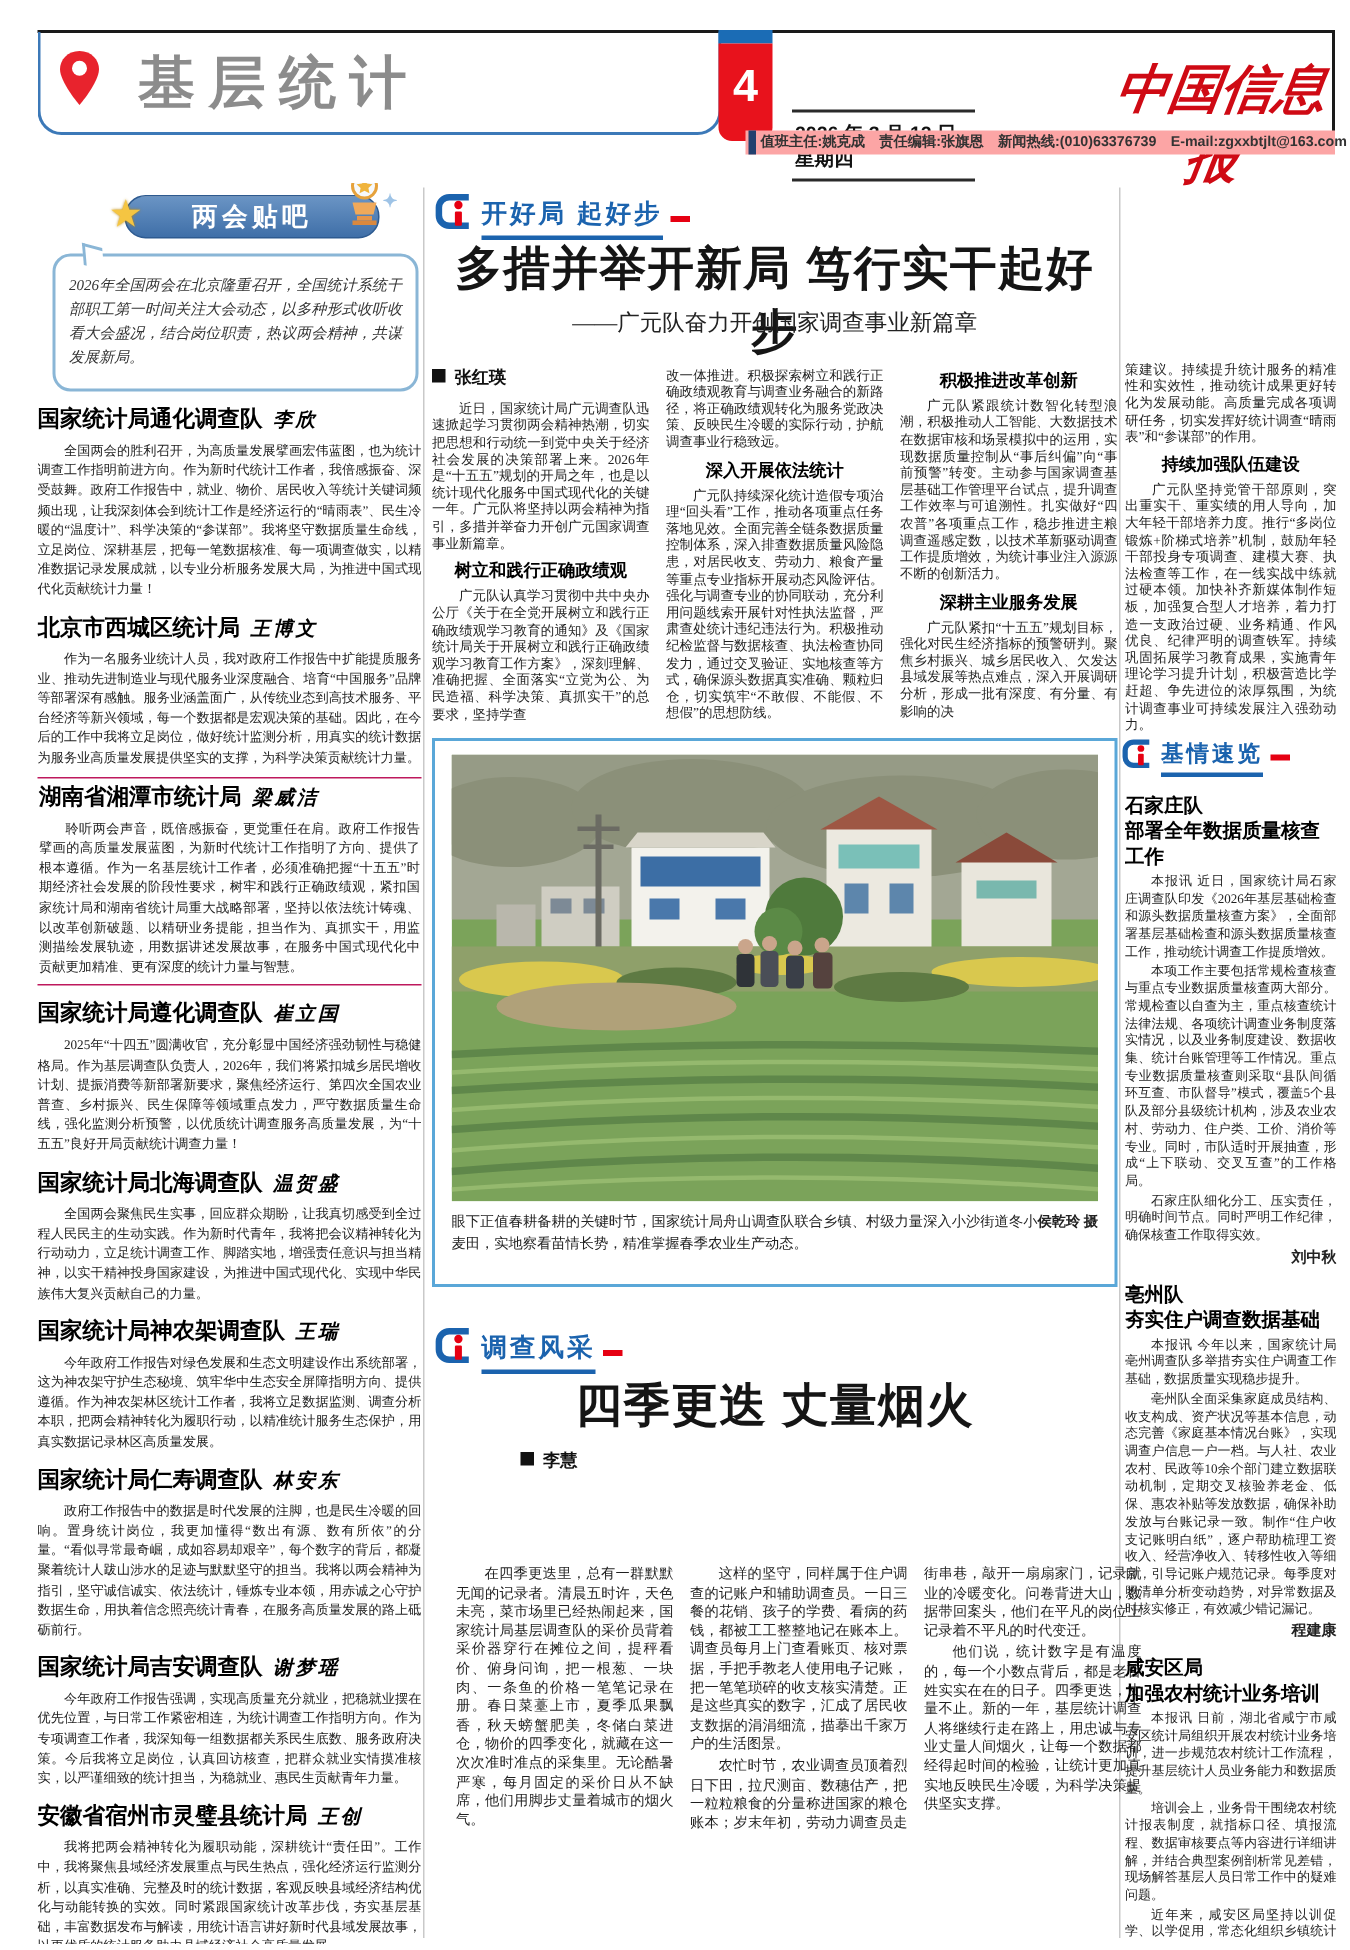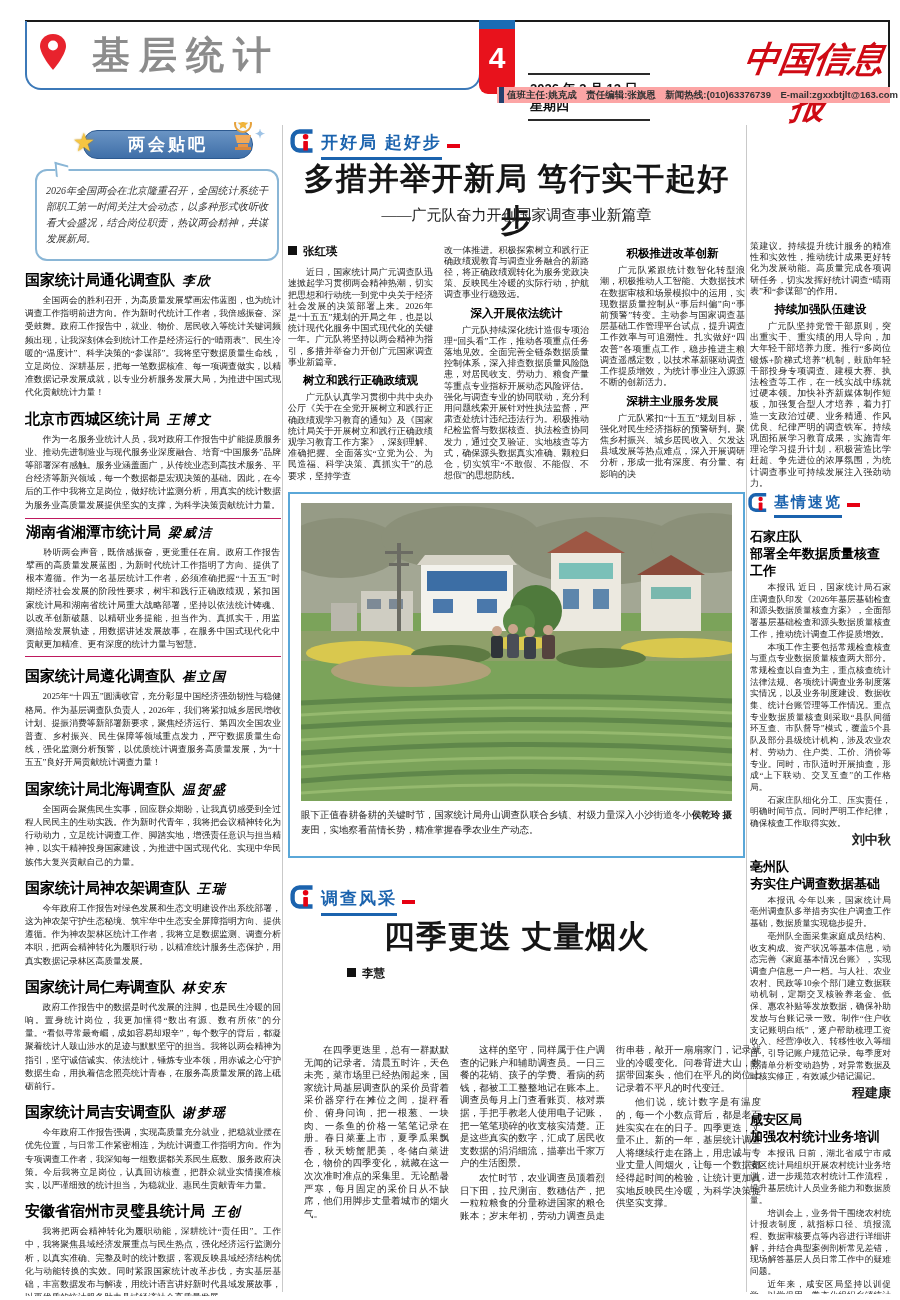--- a/index.html
+++ b/index.html
@@ -93,21 +93,21 @@
   
   .mcol{position:absolute;left:750px;top:241px;width:141px;height:250px;overflow:hidden;}
   .sb-kicker{position:absolute;left:748px;top:492px;}
   .sb-kicker .ktxt{font-size:15px;border-bottom-width:3px;}
   .sb-arts{position:absolute;left:750px;top:528px;width:141px;height:766px;overflow:hidden;}
   .sb-art{margin-bottom:9px;}
   .sb-art h4{margin:0 0 3px 0;font-size:13px;line-height:17px;color:#000;font-weight:bold;
              font-family:"Liberation Sans",sans-serif;}
   .sb-art p{margin:0 0 1px 0;font-size:8.7px;line-height:11.7px;text-align:justify;
             text-indent:2em;color:#1f1f1f;}
-  .sb-art .sig{text-align:right;font-size:13px;font-weight:bold;margin-top:1px;}
+  .sb-art .sig{text-align:right;font-size:10px;font-weight:bold;margin-top:1px;}
 </style>
 </head>
 <body>
 
 <div class="page">
 
   <div class="hdr-topline"></div>
   <div class="hdr-box"></div>
   <div class="pin">
     <svg width="30" height="40" viewBox="0 0 30 40">

